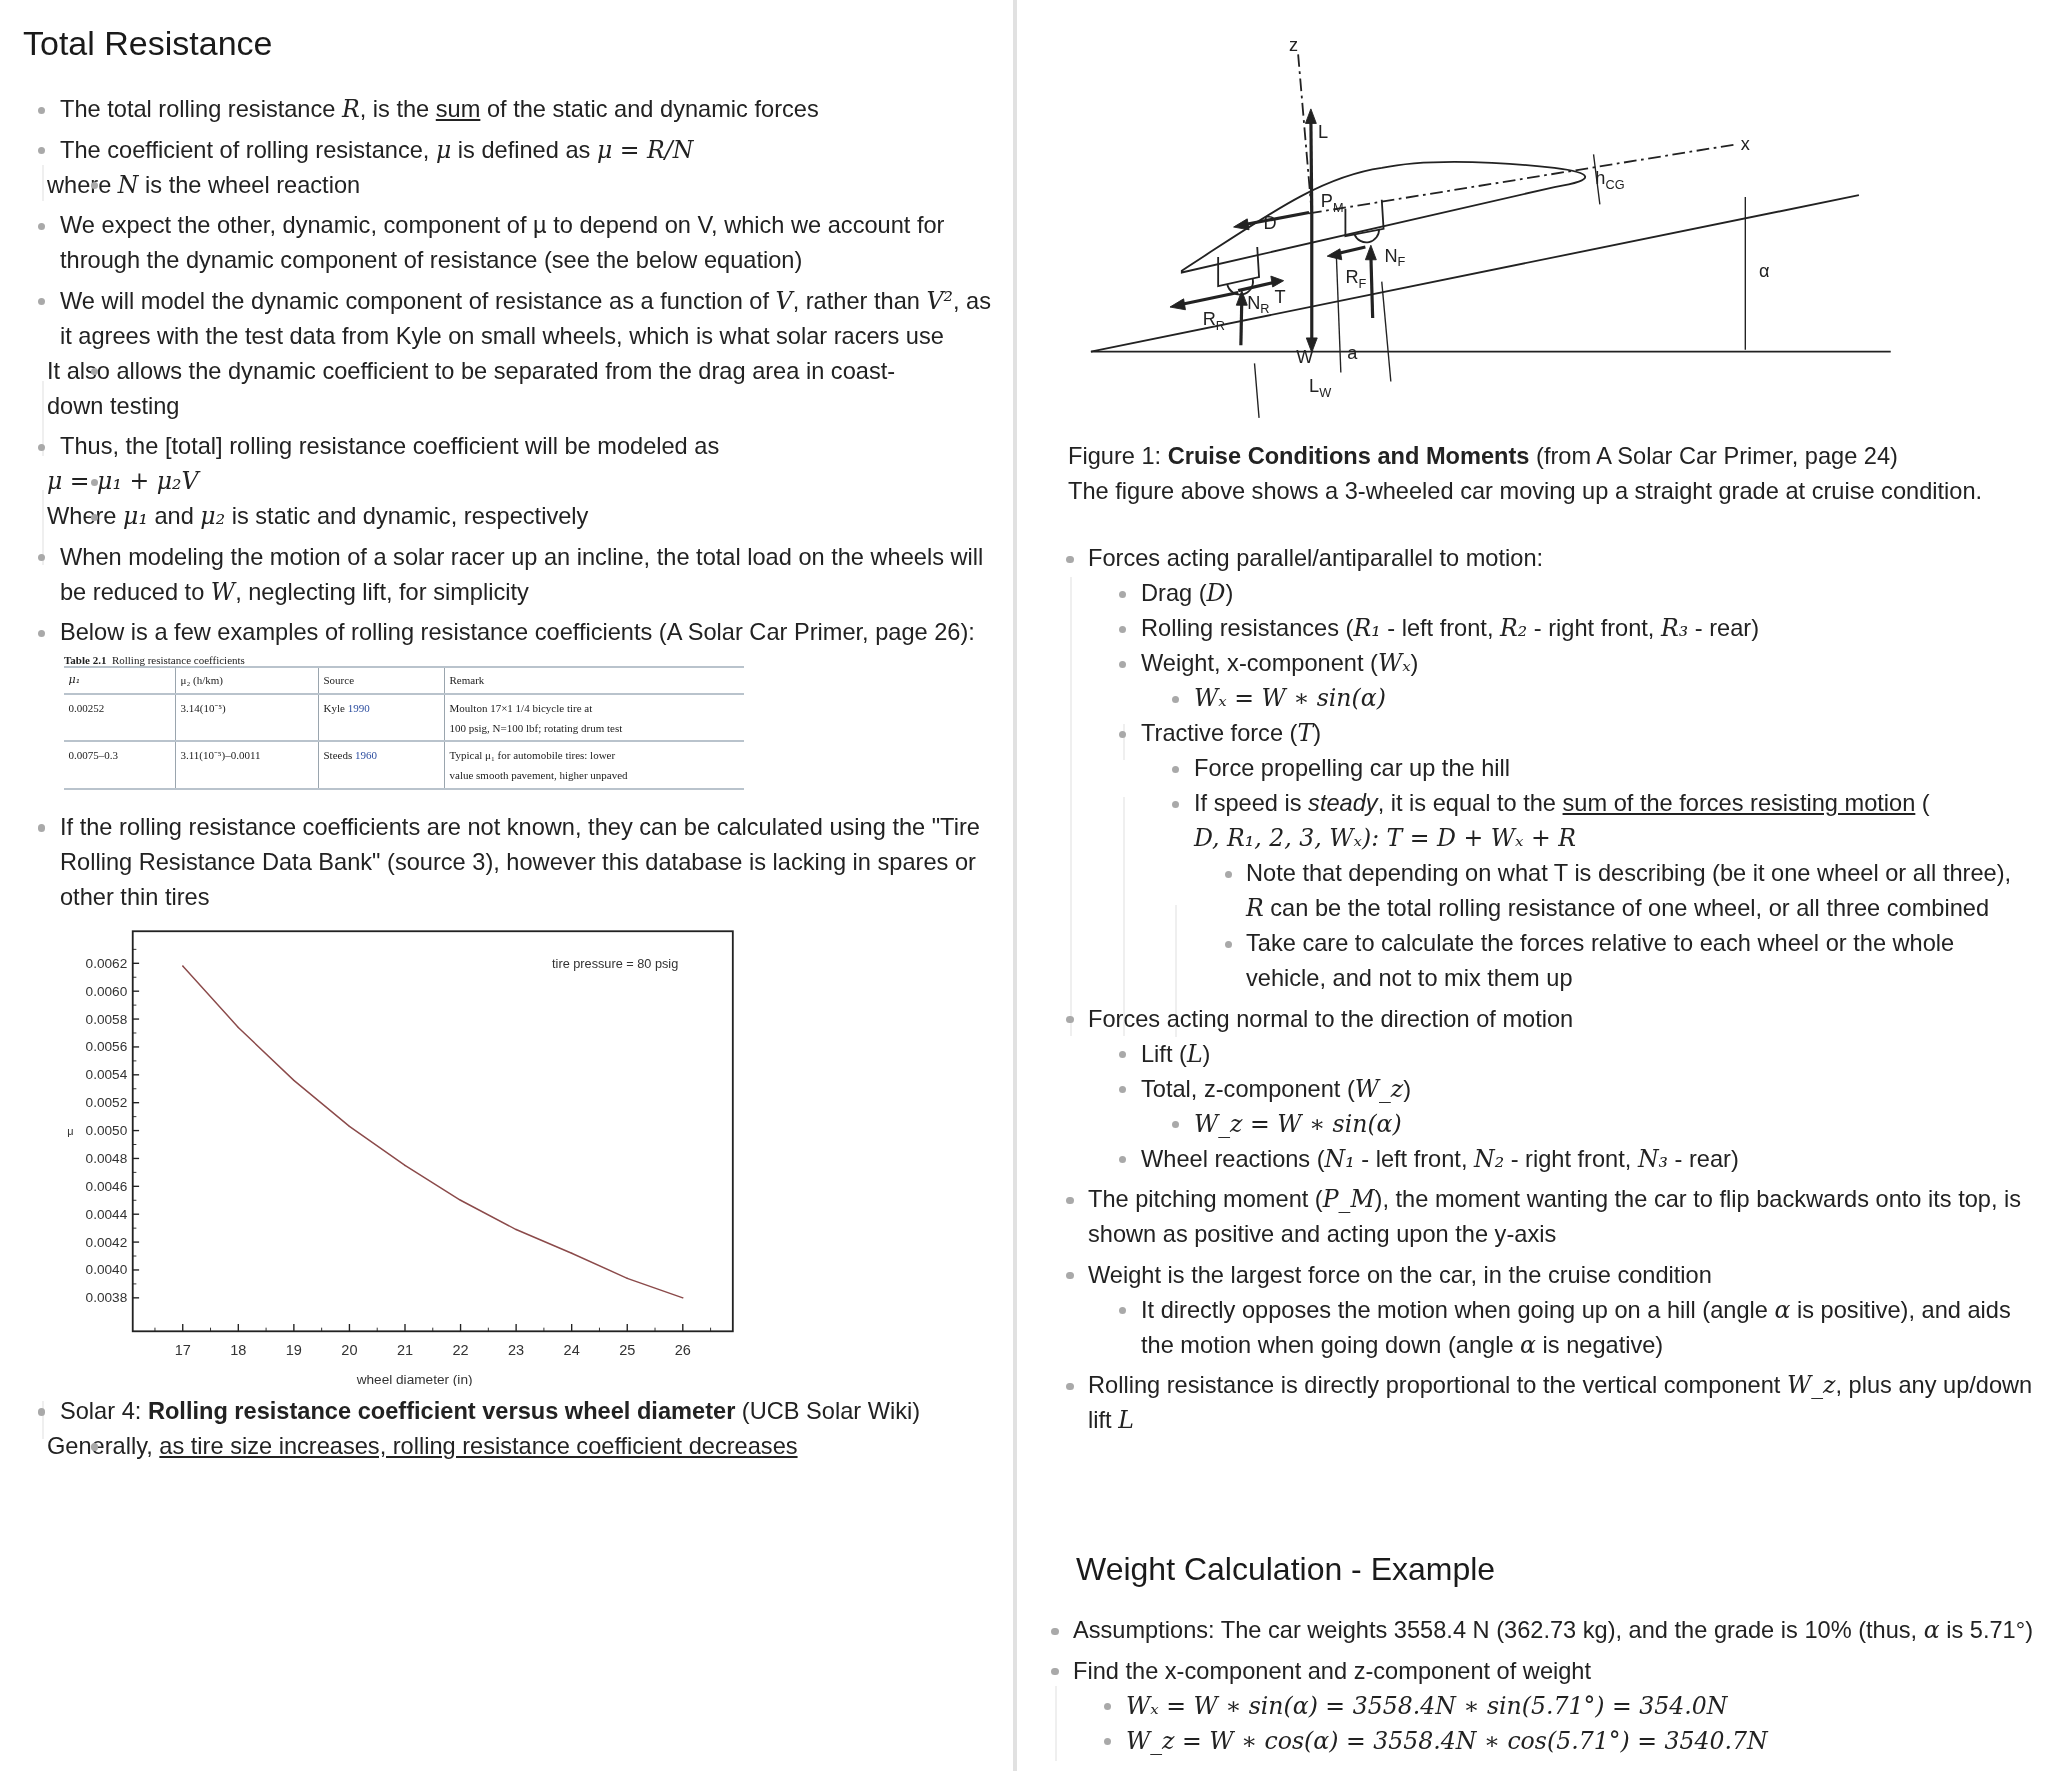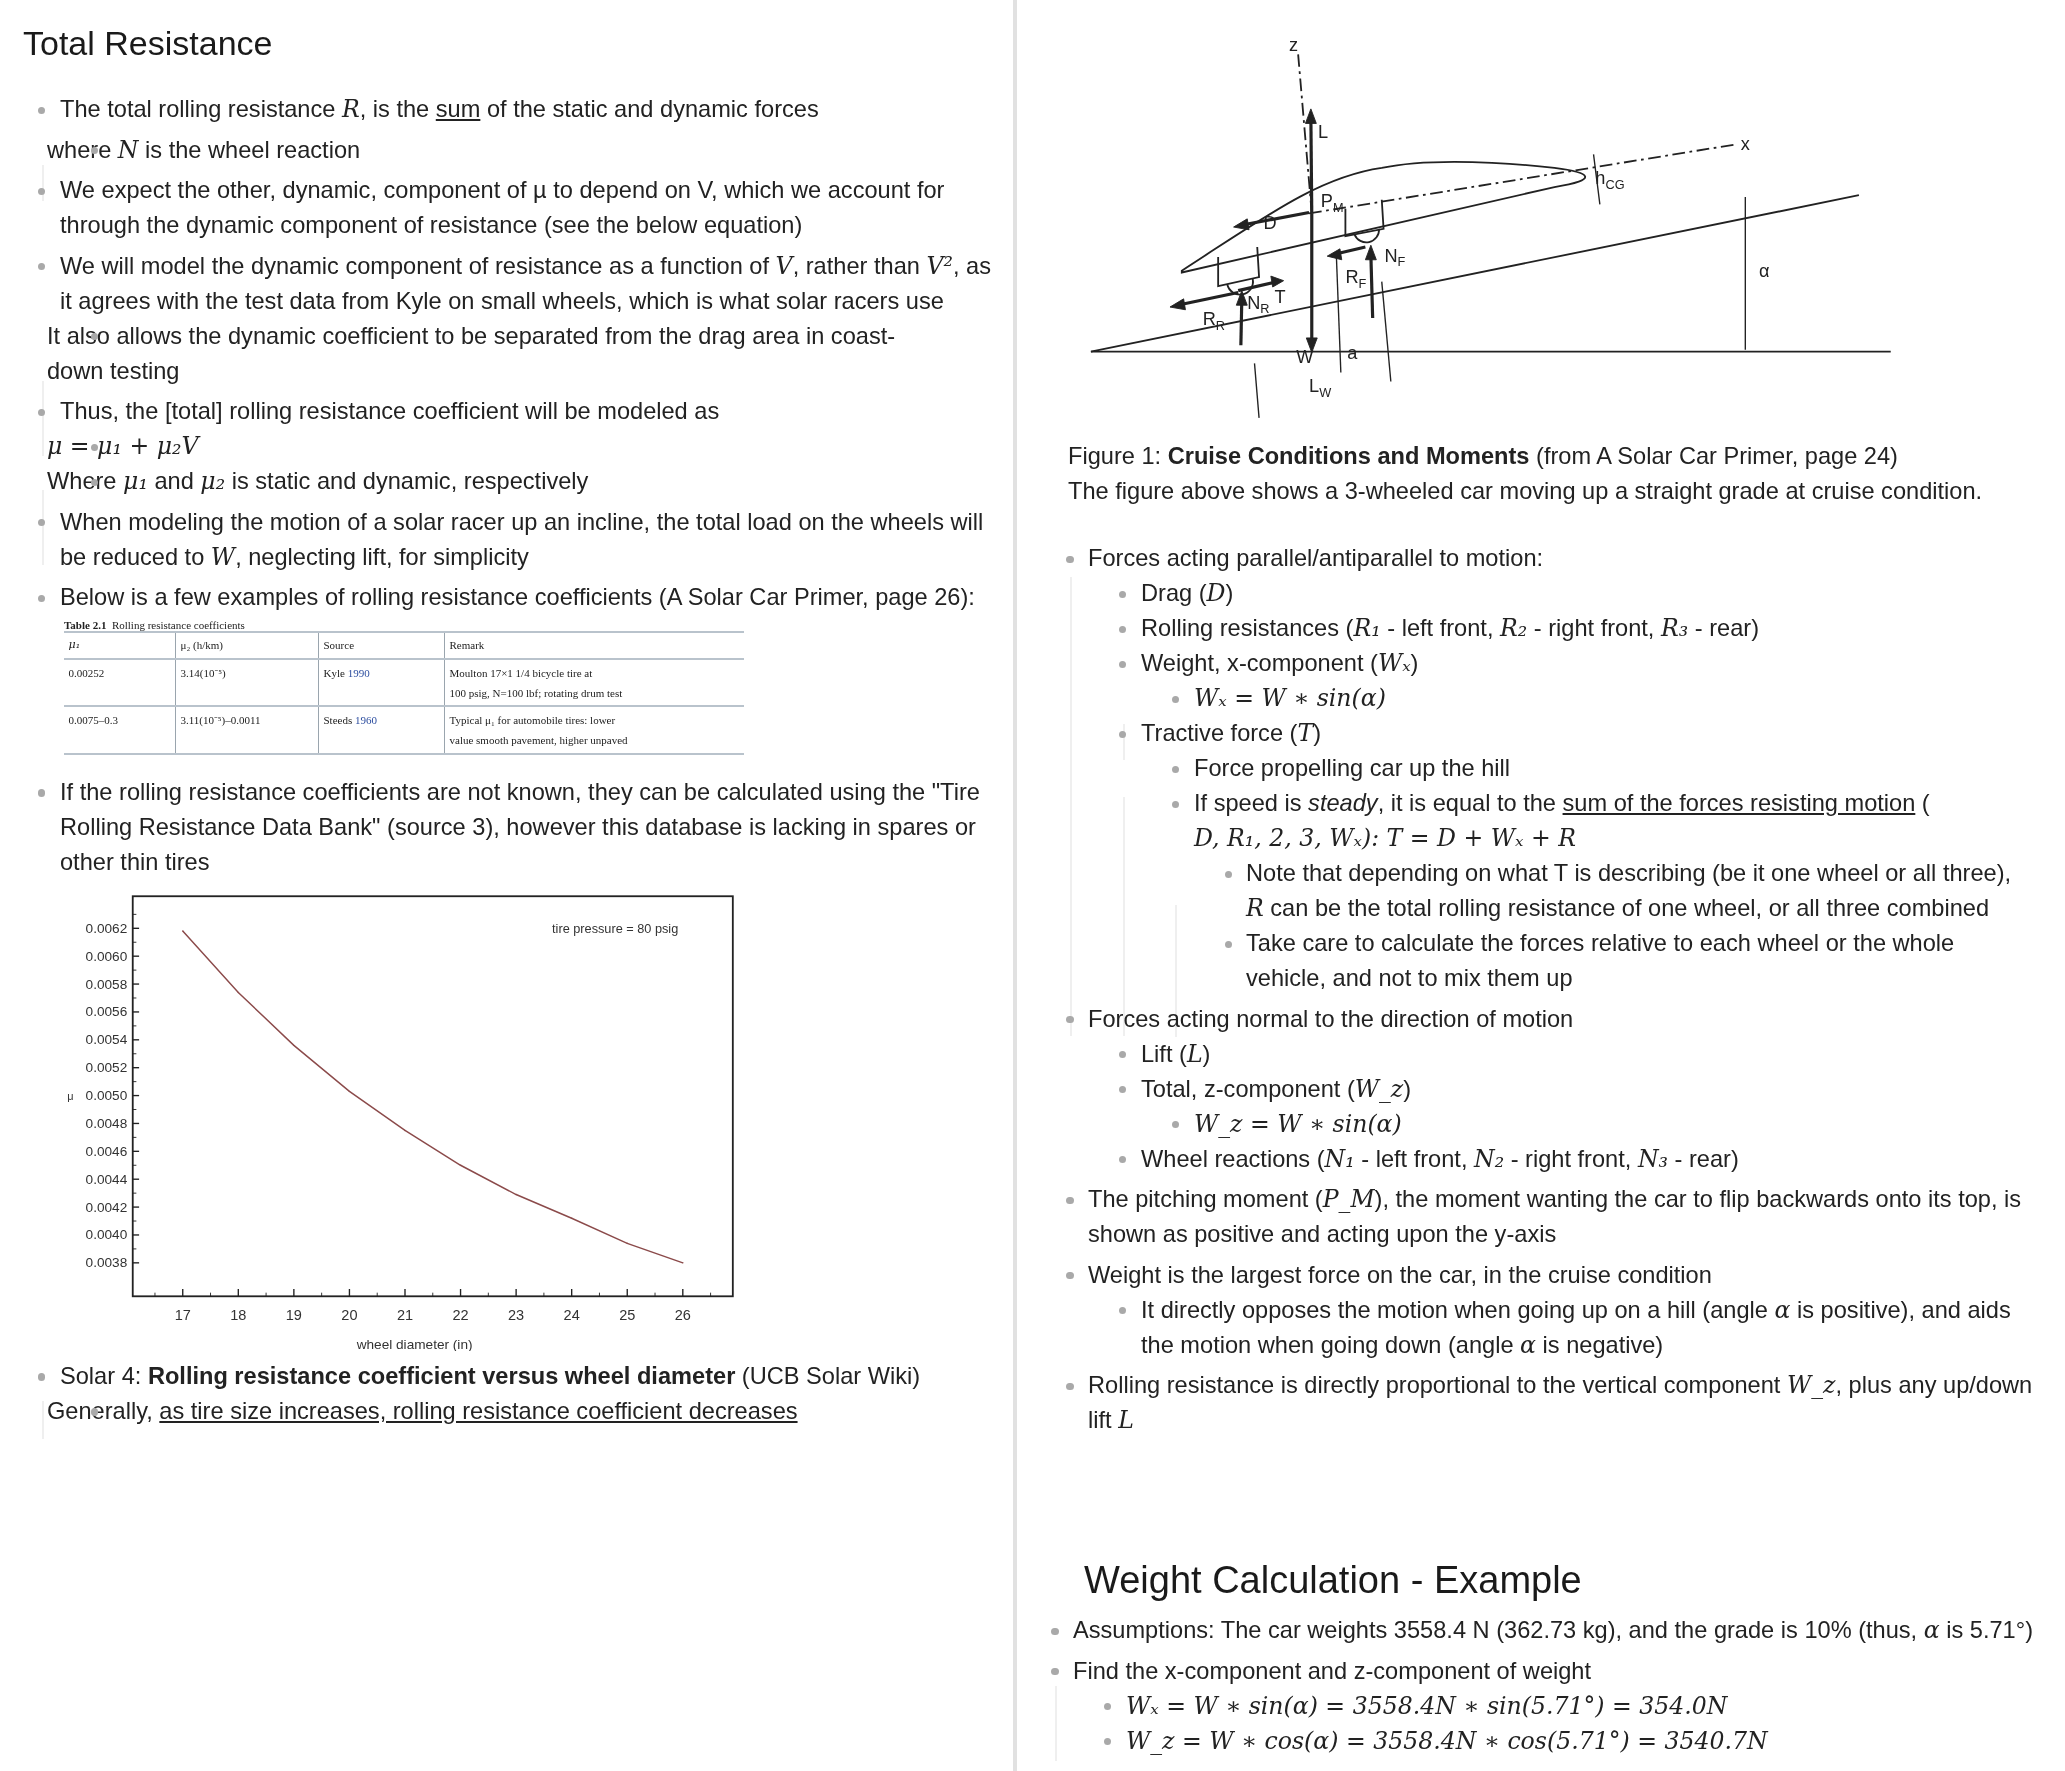--- a/index.html
+++ b/index.html
@@ -3,21 +3,21 @@
 <meta charset="utf-8">
 <style>
   html, body { margin:0; padding:0; background:#ffffff; }
   body { width:2066px; height:1772px; position:relative; overflow:hidden;
          font-family:"Liberation Sans", "DejaVu Sans", sans-serif; color:#222; font-size:23.6px; }
   .col { position:absolute; top:0; }
   #left { left:0; width:1015px; }
   #right { left:1027px; width:1038px; }
   #divider { position:absolute; left:1013px; top:0; width:3.6px; height:1772px; background:#e1e1e1; }
   h1 { font-weight:normal; font-size:34px; margin:0; color:#1a1a1a;text-align:center; }
-  h2 { font-weight:normal; font-size:38px; margin:16px; color:#1a1a1a; }
+  h2 { font-weight:normal; font-size:32px; margin:8px; color:#1a1a1a; }
   .m { font-family:"DejaVu Serif", "Liberation Serif", serif; font-style:italic; }
   ul { list-style:none; margin:0; padding:0; }
   li { position:relative; line-height:35px; }
   li::before { content:""; position:absolute; width:7.3px; height:7.3px; border-radius:50%; background:#a9a9a9; top:14.5px; }
   .l1 { padding-left:60px; }
   .l1::before { left:38px; }
   .l2 { padding-left:47px; }
   .l2::before { left:91px; }
   .rl1 { padding-left:38px; }
   .rl1::before { left:16.4px; }
@@ -53,20 +53,23 @@
   <div style="position:absolute; left:0; top:92px; width:1009px;">
     <div class="vguide" style="left:42px; top:73px; height:36px;"></div>
     <div class="vguide" style="left:42px; top:289px; height:75px;"></div>
     <div class="vguide" style="left:42px; top:398px; height:75px;"></div>
     <div class="vguide" style="left:42px; top:1309px; height:38px;"></div>
     <ul>
       <li class="l1">
         <span>The total rolling resistance </span><span class="m">R</span><span>, is the </span><u>sum</u><span> of the static and dynamic forces</span>
       </li>
       <div class="gap"></div>
+      <li class="l1">
+        <span>The coefficient of rolling resistance, </span><span class="m">μ</span><span> is defined as </span><span class="m">μ = R/N</span>
+      </li>
       <li class="l2">
         <span>where </span><span class="m">N</span><span> is the wheel reaction</span>
       </li>
       <div class="gap"></div>
       <li class="l1">
         <span>We expect the other, dynamic, component of µ to depend on V, which we account for</span><br><span>through the dynamic component of resistance (see the below equation)</span>
       </li>
       <div class="gap"></div>
       <li class="l1">
         <span>We will model the dynamic component of resistance as a function of </span><span class="m">V</span><span>, rather than </span><span class="m">V²</span><span>, as</span><br><span>it agrees with the test data from Kyle on small wheels, which is what solar racers use</span>

